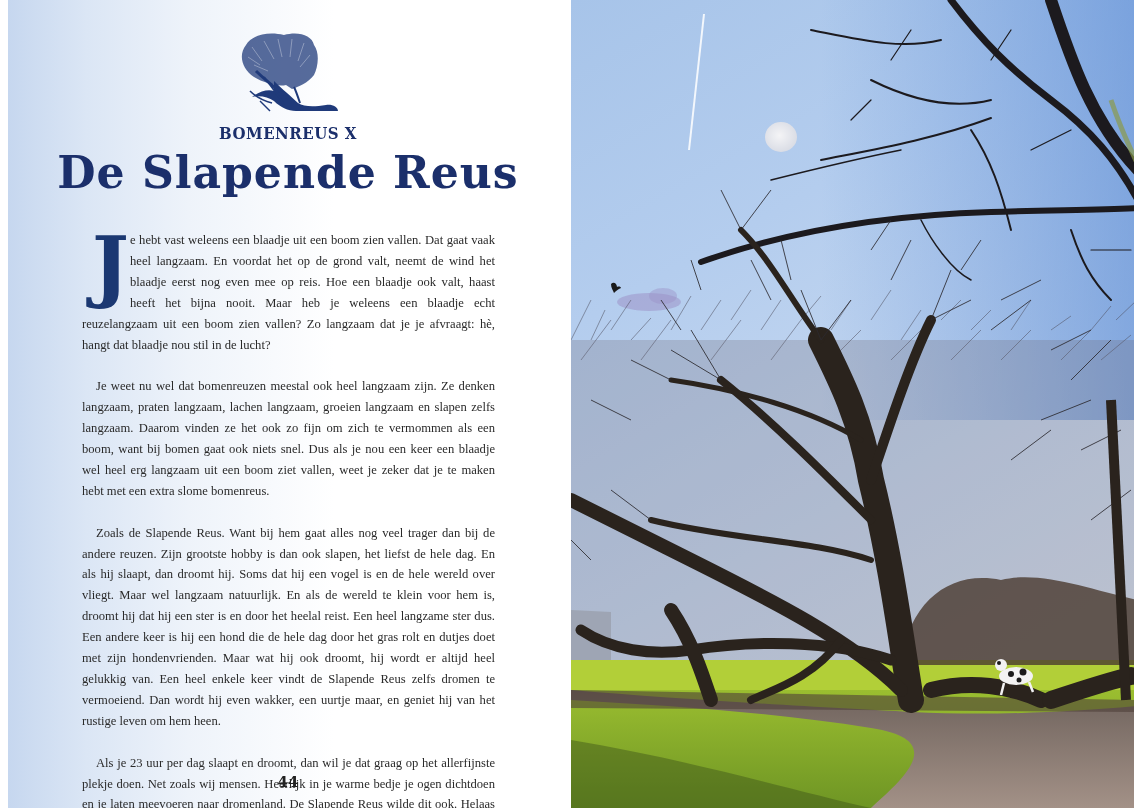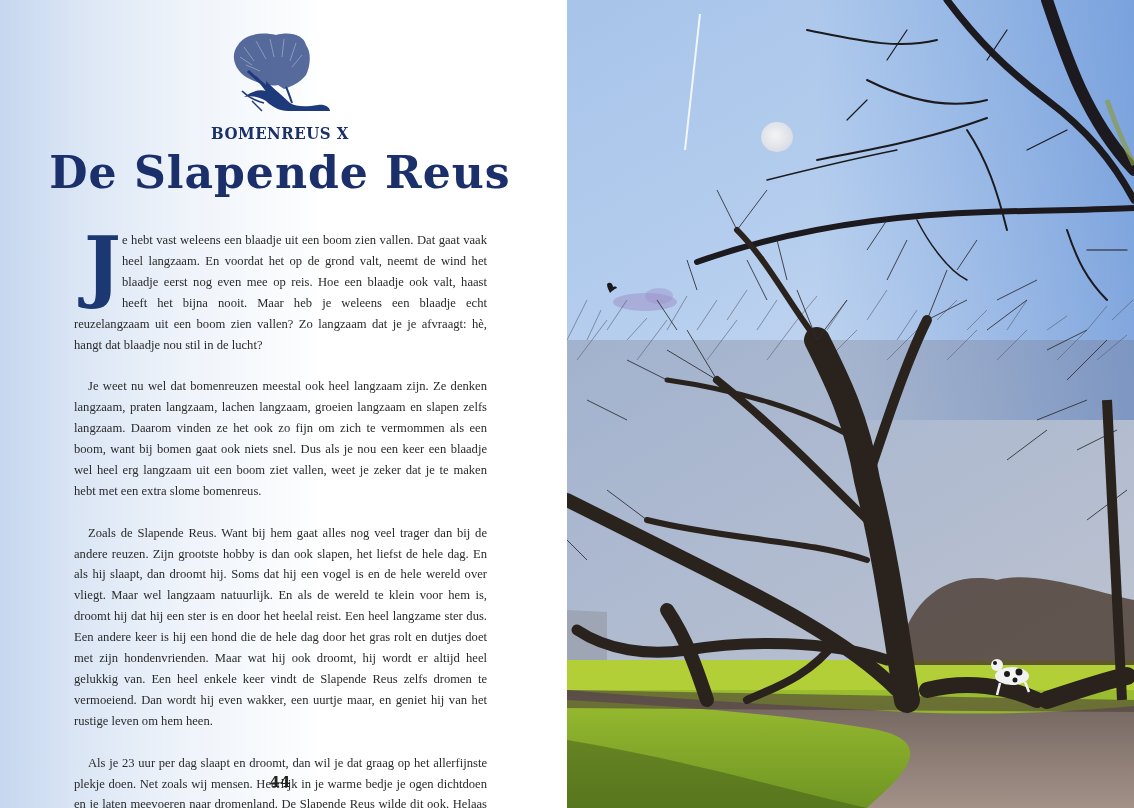--- a/index.html
+++ b/index.html
@@ -1,19 +1,19 @@
 <!DOCTYPE html>
 <html><head>
 <meta charset="utf-8">
 <style>
   * { margin: 0; padding: 0; box-sizing: border-box; }
   html, body { width: 1134px; height: 808px; overflow: hidden; background: #ffffff; }
   body { position: relative; font-family: "Liberation Serif", "DejaVu Serif", serif; }
 
-  .spread { position: absolute; left: 0; top: 0; width: 1134px; height: 808px; display: flex; }
+  .spread { position: absolute; left: 0; top: 0; width: 1134px; height: 808px; display: flex; padding-left: 8px; }
 
   
   .page-left {
     position: relative; width: 567px; height: 808px;
     background: linear-gradient(90deg, #c6d7ef 0%, #dbe6f5 14%, #eef3fa 32%, #ffffff 58%, #ffffff 100%);
     overflow: hidden;
   }
   .logo { position: absolute; left: 226px; top: 31px; width: 108px; height: 84px; }
   .series {
     position: absolute; left: 0; width: 560px; top: 124px; text-align: center;

